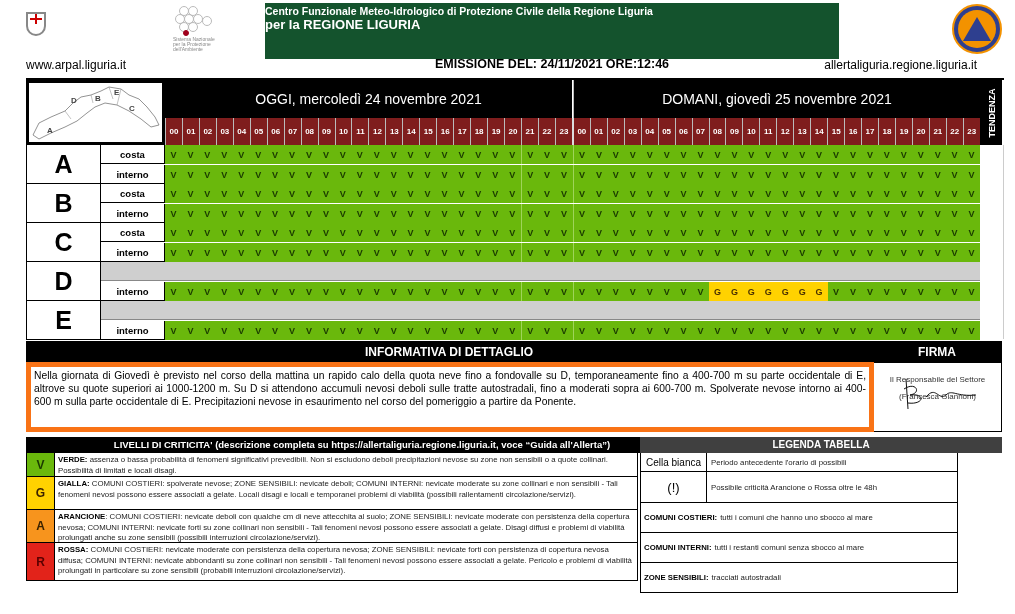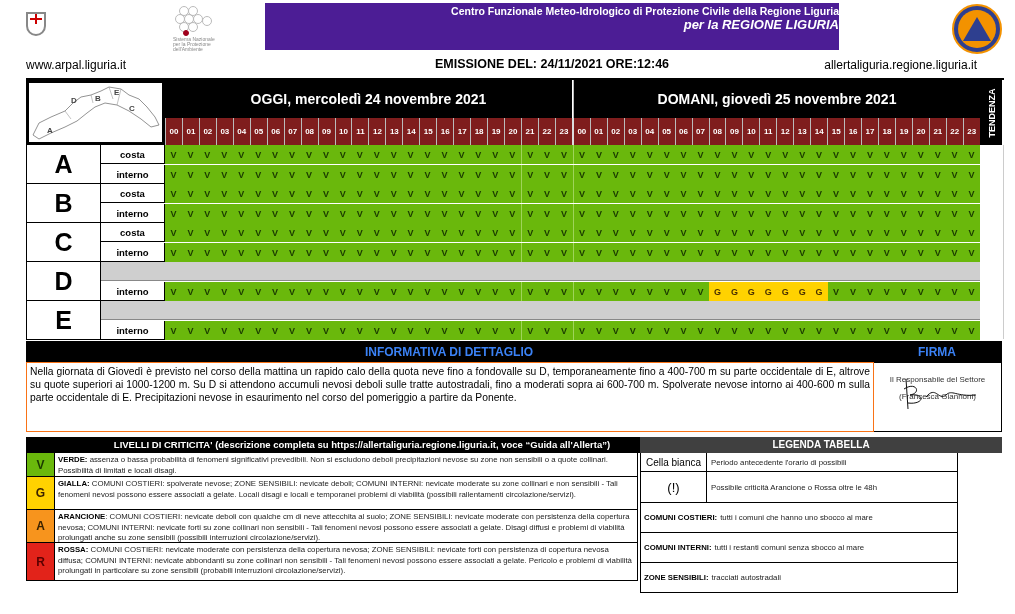--- a/index.html
+++ b/index.html
@@ -9,49 +9,49 @@
   #logo-arpal { left: 26px; top: 12px; display: flex; align-items: center; gap: 4px; }
   #logo-arpal .shield { width: 20px; height: 24px; border: 2px solid #888; border-radius: 0 0 10px 10px; position: relative; background: #fff; }
   #logo-arpal .shield::before { content: ""; position: absolute; left: 7px; top: 0; width: 2px; height: 10px; background: #c00; }
   #logo-arpal .shield::after { content: ""; position: absolute; left: 2px; top: 4px; width: 12px; height: 2px; background: #c00; }
   #logo-arpal .txt { font-size: 26px; font-weight: bold; color: #1c4b8e; letter-spacing: 0.5px; }
   #snpa-logo { left: 165px; top: 4px; width: 80px; height: 50px; }
   #snpa-logo .hex { position: absolute; width: 10px; height: 10px; border: 1px solid #bbb; border-radius: 50%; }
   #snpa-logo .cap { position: absolute; left: 8px; top: 33px; font-size: 5px; color: #888; line-height: 5px; }
   #url-left { left: 26px; top: 58px; font-size: 12px; }
   #url-right { right: 38px; top: 58px; font-size: 12px; }
-  #title-box { left: 265px; top: 3px; width: 574px; height: 47px; background: #4c1d95; color: #fff; text-align: right; }
+  #title-box { left: 265px; top: 3px; width: 574px; height: 56px; background: #14532d; color: #fff; text-align: left; }
   #title-box .l1 { font-size: 10.5px; font-weight: bold; margin-top: 2px; }
   #title-box .l2 { font-size: 18px; font-weight: bold; line-height: 19px; }
-  #title-box .l3 { font-size: 13px; font-weight: bold; line-height: 15px; font-style: italic; }
+  #title-box .l3 { font-size: 13px; font-weight: bold; line-height: 15px; }
   #emission { left: 265px; width: 574px; top: 57px; text-align: center; font-size: 12.5px; font-weight: bold; }
   #pc-logo { left: 952px; top: 4px; width: 50px; height: 50px; border-radius: 50%; background: #2e3f8f; border: 2px solid #f39200; display: flex; align-items: center; justify-content: center; }
   #pc-logo .inner { width: 38px; height: 38px; border-radius: 50%; background: #f39200; display: flex; align-items: center; justify-content: center; }
   #pc-logo .tri { width: 0; height: 0; border-left: 14px solid transparent; border-right: 14px solid transparent; border-bottom: 24px solid #2e3f8f; }
   
   #grid-wrap { left: 26px; top: 78px; width: 978px; height: 261px; border-top: 2px solid #000; }
   #map-box { left: 26px; top: 80px; width: 139px; height: 65px; border: 3px solid #000; background: #fff; }
-  .day-head { top: 80px; height: 38px; background: #000; color: #fff; font-weight: bold; font-size: 14px; display: flex; align-items: center; justify-content: center; }
+  .day-head { top: 80px; height: 38px; background: #000; color: #fff; font-weight: normal; font-size: 14px; display: flex; align-items: center; justify-content: center; }
   #hours-row { left: 165px; top: 118px; width: 815px; height: 27px; background: #7f1d1d; display: flex; }
   .hr { flex: 1; color: #fff; font-size: 8px; font-weight: bold; display: flex; align-items: center; justify-content: center; border-left: 1px solid #bbb; }
   #tendenza { left: 980px; top: 80px; width: 22px; height: 65px; background: #000; color: #fff; font-size: 9px; font-weight: bold; display: flex; align-items: center; justify-content: center; }
   #tendenza span { transform: rotate(-90deg); white-space: nowrap; }
   #tend-col { left: 980px; top: 145px; width: 24px; height: 194px; border-right: 1px solid #ccc; }
   .zone-letter { left: 26px; width: 75px; border: 1px solid #000; border-top: none; display: flex; align-items: center; justify-content: center; font-size: 25px; font-weight: bold; background: #fff; }
   .sub-label { left: 101px; width: 64px; height: 19px; border-bottom: 1px solid #000; border-right: 1px solid #000; font-size: 9.5px; font-weight: bold; display: flex; align-items: center; justify-content: center; background: #fff; }
   .cells { left: 165px; width: 815px; height: 19px; display: flex; }
   .cell { flex: 1; display: flex; align-items: center; justify-content: center; font-size: 9px; font-weight: bold; color: #1a3a00; }
   .cell.V { background: #6ab80c; }
   .cell.G { background: #ffd200; color: #4a3000; }
   .grey-row { left: 101px; width: 879px; height: 19px; background: #cfcfcf; border-bottom: 1px solid #888; }
   
-  #info-head { left: 26px; top: 341px; width: 976px; height: 21px; background: #000; color: #3b82f6; font-weight: bold; font-size: 12px; }
+  #info-head { left: 26px; top: 341px; width: 976px; height: 21px; background: #000; color: #ffffff; font-weight: bold; font-size: 12px; }
   #info-head .t1 { position: absolute; left: 0; width: 846px; text-align: center; top: 4px; }
   #info-head .t2 { position: absolute; left: 846px; width: 130px; text-align: center; top: 4px; }
-  #info-body { left: 26px; top: 362px; width: 848px; height: 70px; border: 1px solid #f97316; padding: 2px 3px; font-size: 10.3px; line-height: 13px; text-align: justify; }
+  #info-body { left: 26px; top: 362px; width: 848px; height: 70px; border: 5px solid #f97316; padding: 2px 3px; font-size: 10.3px; line-height: 13px; text-align: justify; }
   #firma-body { left: 874px; top: 362px; width: 128px; height: 70px; border: 1px solid #000; border-left: none; text-align: center; font-size: 8px; color: #333; padding-top: 12px; }
   #firma-body .name { margin-top: 8px; }
   #firma-body svg { position: absolute; left: 22px; top: 12px; }
   
   #levels-head { left: 26px; top: 437px; width: 672px; height: 16px; background: #000; color: #fff; font-size: 9.5px; font-weight: bold; text-align: center; line-height: 16px; }
   .lvl { left: 26px; width: 612px; border: 1px solid #000; border-top: none; display: flex; }
   .lvl .sw { width: 28px; display: flex; align-items: center; justify-content: center; font-weight: bold; font-size: 12px; border-right: 1px solid #000; }
   .lvl .desc { flex: 1; font-size: 7.8px; line-height: 10.5px; padding: 2px 3px; color: #222; }
   .lvl .desc b { color: #000; }
   

